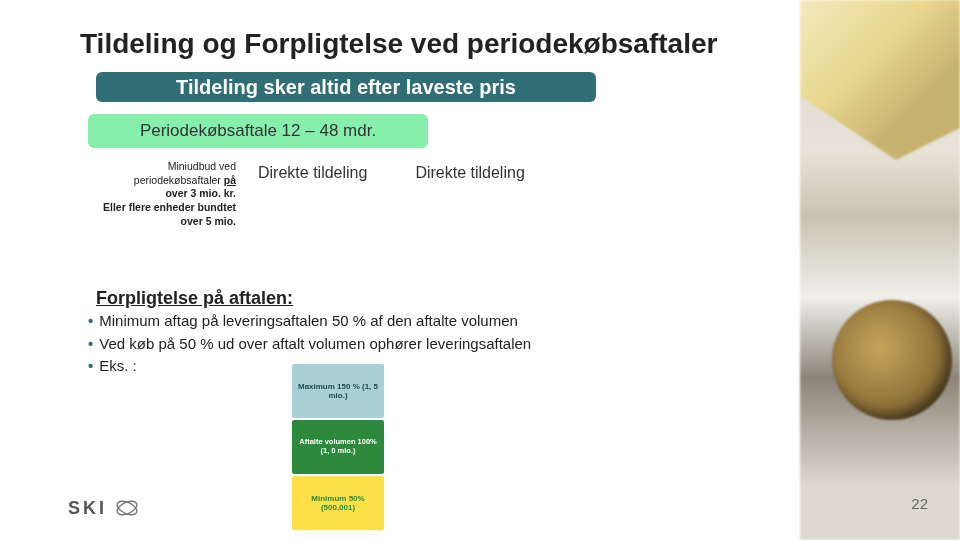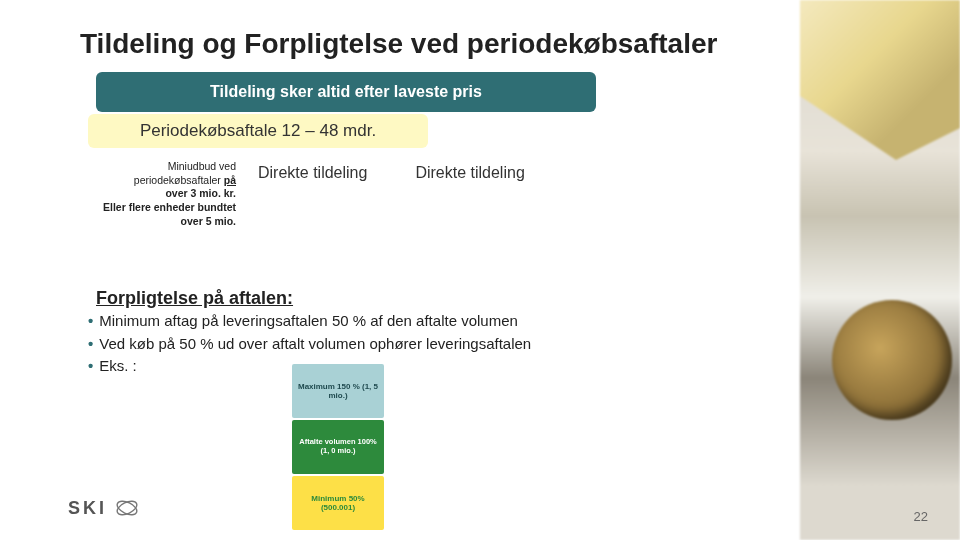--- a/index.html
+++ b/index.html
@@ -1,42 +1,42 @@
 <!DOCTYPE html>
 <html><head>
 <meta charset="utf-8">
 <style>
   html,body{margin:0;padding:0;width:960px;height:540px;font-family:"Segoe UI",Arial,sans-serif;background:#fff;color:#222;position:relative;overflow:hidden}
   .slide{position:relative;width:960px;height:540px}
   .photo-strip{position:absolute;right:0;top:0;width:160px;height:540px;background:linear-gradient(180deg,#d8d6cf 0%,#e8e3d8 28%,#c8c3b2 40%,#f0efe9 55%,#8b8579 70%,#ddd9cf 90%);filter:blur(1px)}
   .photo-strip::before{content:"";position:absolute;right:8px;top:300px;width:120px;height:120px;border-radius:60px;background:radial-gradient(circle at 40% 40%,#c7a45b 0%,#8d7038 60%,#5b4822 100%);box-shadow:inset -6px -6px 12px rgba(0,0,0,.45)}
   .photo-strip::after{content:"";position:absolute;right:0;top:0;width:160px;height:160px;background:linear-gradient(135deg,#f4e9be 0%,#e8d78e 40%,#c6b370 70%);clip-path:polygon(0 0,100% 0,100% 80%,60% 100%,0 60%)}
   h1{position:absolute;left:72px;top:20px;margin:8px;font-size:28px;font-weight:700}
-  .band-header{position:absolute;left:96px;top:72px;width:500px;height:40px;background:#2f6e74;border-radius:6px;color:#fff;font-weight:700;font-size:16px;display:flex;align-items:center;justify-content:center}
+  .band-header{position:absolute;left:96px;top:72px;width:500px;height:30px;background:#2f6e74;border-radius:6px;color:#fff;font-weight:700;font-size:20px;display:flex;align-items:center;justify-content:center}
   .row2{position:absolute;left:88px;top:114px;display:flex;gap:18px}
-  .pill{background:#fef9c3;border-radius:6px;height:34px;display:flex;align-items:center;justify-content:center;font-size:17px;color:#333}
+  .pill{background:#86efac;border-radius:6px;height:34px;display:flex;align-items:center;justify-content:center;font-size:17px;color:#333}
   .pill.w1{width:340px}
   .pill.w2{width:200px;font-size:20px}
   .row3{position:absolute;left:86px;top:160px;display:flex;gap:22px}
   .note{width:150px;font-size:10.5px;text-align:right;font-weight:700;line-height:1.3}
   .note .p1{font-weight:400}
   .note .u{text-decoration:underline}
   .dt{font-size:16px;color:#333;align-self:flex-start;padding-top:4px}
   .dt2{margin-left:26px}
   h2{position:absolute;left:88px;top:280px;margin:8px;font-size:18px;font-weight:700;text-decoration:underline}
   .bullets{position:absolute;left:88px;top:310px;font-size:15px;line-height:1.5}
   .bullets .dot{color:#2f6e74;font-weight:700;margin-right:6px}
   .stack{position:absolute;left:292px;top:364px;width:92px;font-size:8px;font-weight:700;text-align:center}
   .stack .box{border-radius:2px;margin-bottom:2px;padding:18px 2px;line-height:1.15}
   .stack .b1{background:#a9d1d5;color:#1f4a4f}
   .stack .b2{background:#2d8a3c;color:#fff;font-size:7.5px}
   .stack .b3{background:#fde047;color:#2d8a3c}
   .logo{position:absolute;left:68px;bottom:18px;display:flex;align-items:center;gap:6px;font-weight:700;letter-spacing:3px;font-size:18px;color:#555}
   .logo svg{width:28px;height:28px}
-  .pagenum{position:absolute;right:32px;bottom:16px;font-size:13px;color:#666}
+  .pagenum{position:absolute;right:32px;bottom:28px;font-size:15px;color:#666}
 </style>
 </head>
 <body>
 
 <div class="slide">
   <div class="photo-strip"></div>
 
   <h1>Tildeling og Forpligtelse ved periodekøbsaftaler</h1>
 
   <div class="band-header">Tildeling sker altid efter laveste pris</div>

